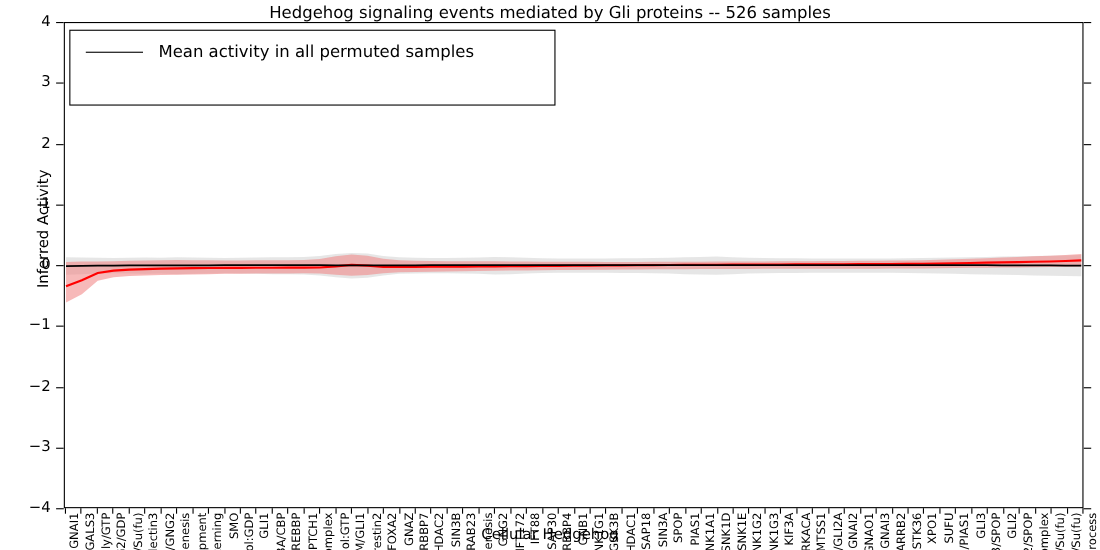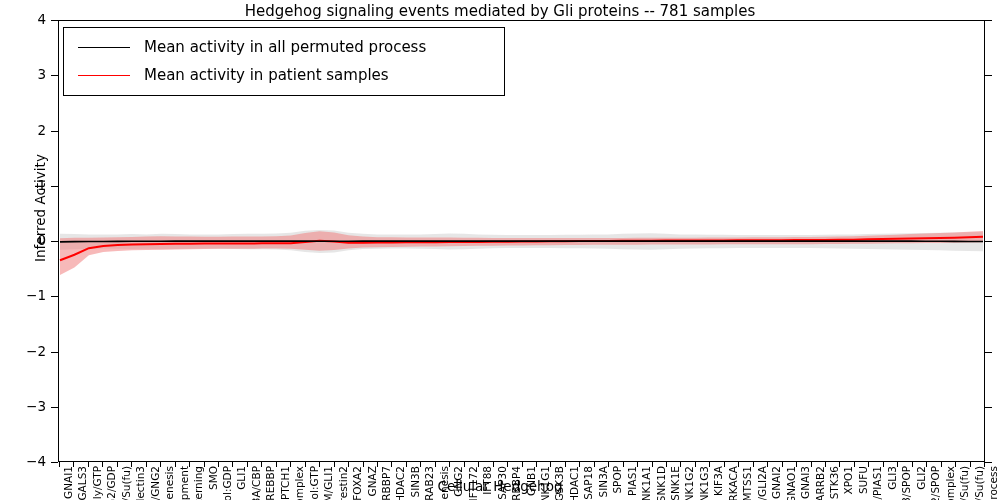--- a/index.html
+++ b/index.html
@@ -88,21 +88,21 @@
     width:52px;height:0;margin-right:14px;margin-left:4px;
     border-top-width:1.6px;border-top-style:solid;
   }
   .legend-text{font-size:15px;color:#000;}
 </style>
 </head>
 <body>
 
 <div id="figure">
 
-  <div id="chart-title">Hedgehog signaling events mediated by Gli proteins -- 781 samples</div>
+  <div id="chart-title">Hedgehog signaling events mediated by Gli proteins -- 526 samples</div>
 
   <div id="y-axis-label-wrap">
     <div id="y-axis-label">Inferred Activity</div>
   </div>
 
   <div class="ytick-wrap" id="yticks">
       <div class="ytick" style="top: 462px;"></div>
       <div class="ytick-inner" style="top: 462px;"></div>
       <div class="ytick-text" style="top: 462px;">−4</div>
       <div class="ytick" style="top: 406.75px;"></div>
@@ -275,21 +275,17 @@
       <div class="xtick-text" style="left: 973.547px;">GLI3/Su(fu)</div>
       <div class="xtick-mark" style="left: 984px;"></div>
       <div class="xtick-text" style="left: 988px;">catabolic process</div>
     </div>
 
   <div id="x-axis-label">Cellular Hedgehog</div>
 
   <div id="legend">
     <div class="legend-row">
       <span class="legend-swatch" style="border-top-color: rgb(0, 0, 0);"></span>
-      <span class="legend-text">Mean activity in all permuted process</span>
-    </div>
-    <div class="legend-row">
-      <span class="legend-swatch" style="border-top-color: rgb(255, 0, 0);"></span>
-      <span class="legend-text">Mean activity in patient samples</span>
+      <span class="legend-text">Mean activity in all permuted samples</span>
     </div>
   </div>
 
 </div>
 
 </body></html>

